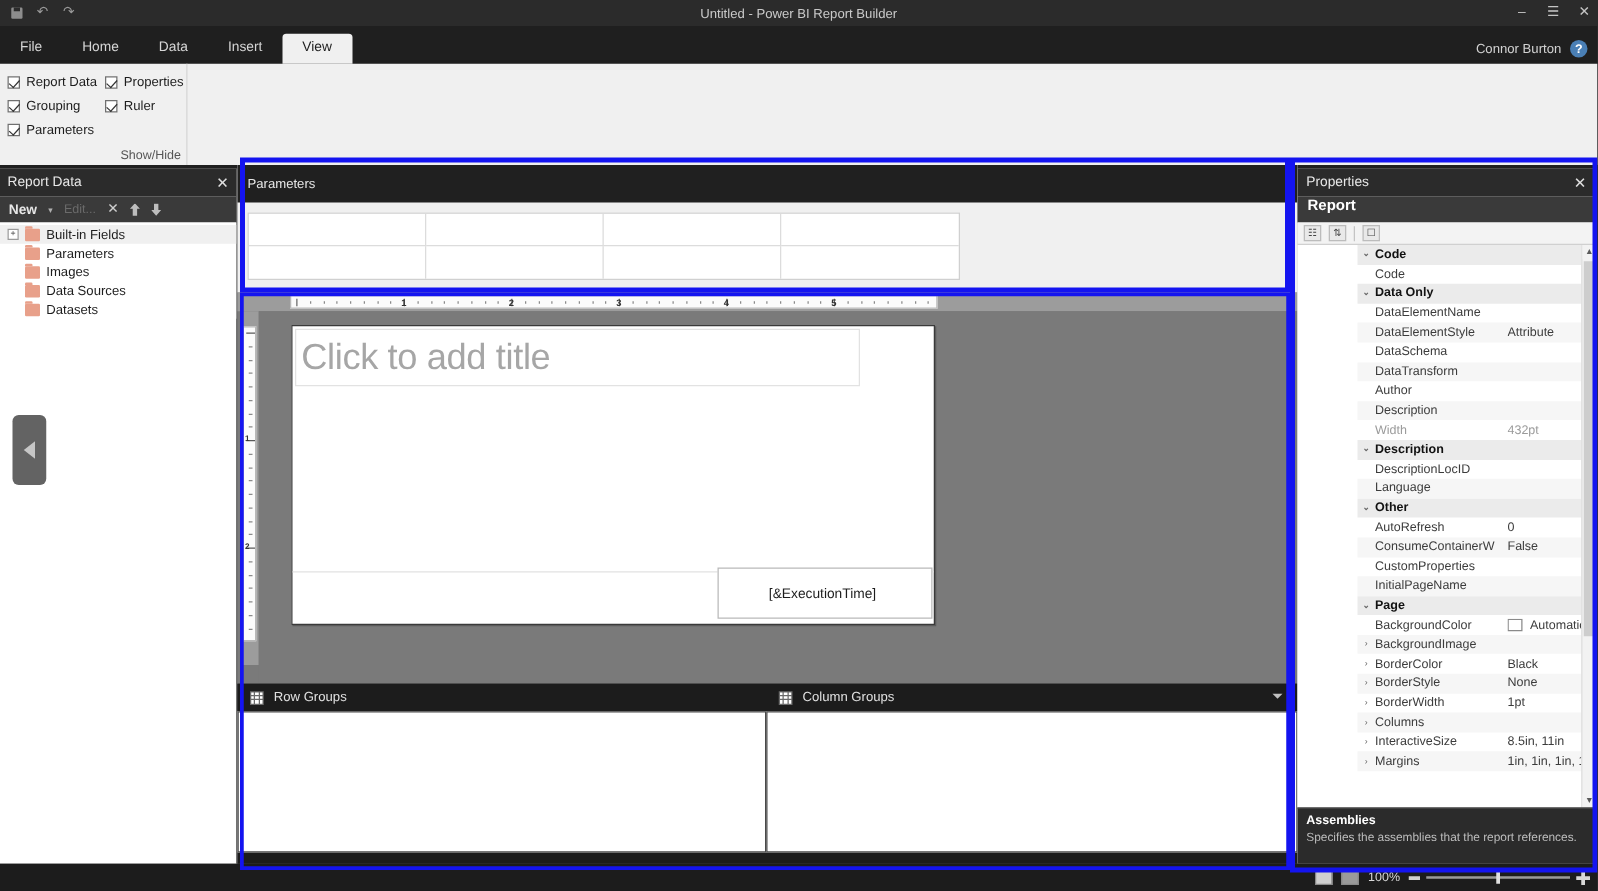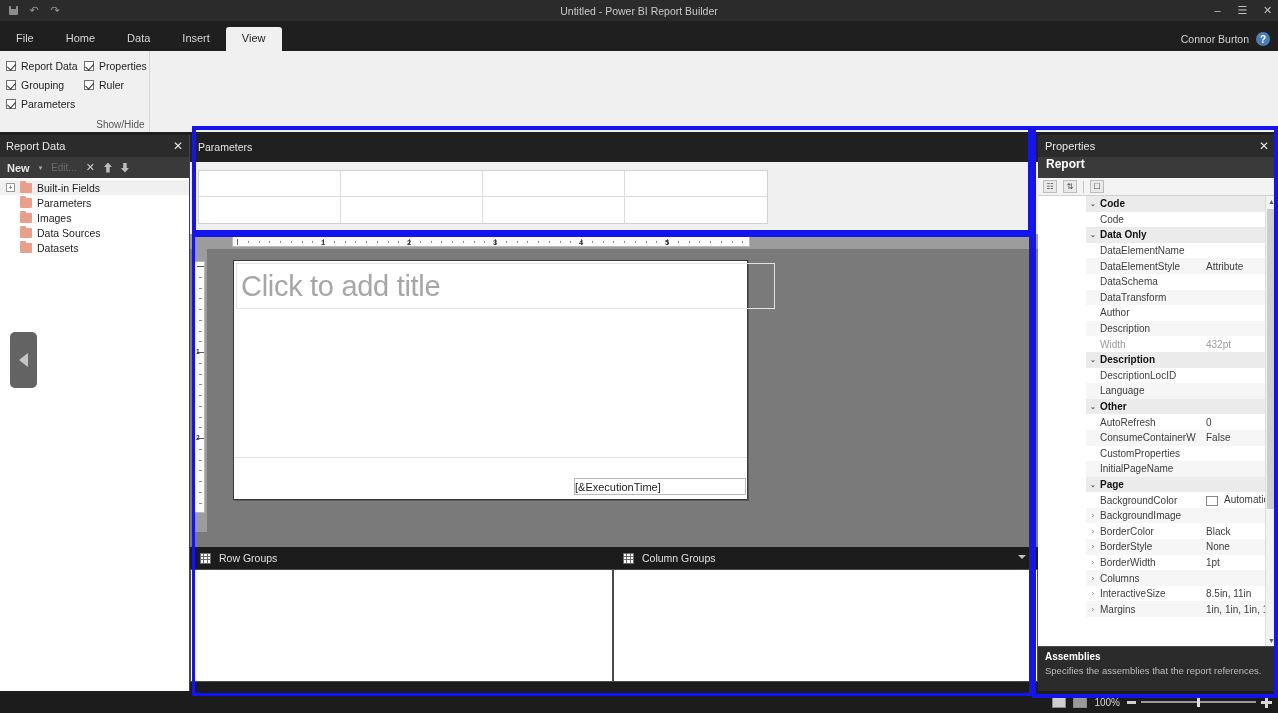--- a/index.html
+++ b/index.html
@@ -227,33 +227,33 @@
   .surface {
     position: absolute; left: 17px; top: 117px; width: 831px; height: 298px;
     background: #7a7a7a;
   }
   .report-body {
     position: absolute; left: 26px; top: 11px; width: 515px; height: 240px;
     background: #fff; border: 1px solid #3a3a3a;
     box-shadow: 1px 1px 0 rgba(0,0,0,0.25);
   }
   .title-box {
-    position: absolute; left: 2px; top: 2px; width: 539px; height: 46px;
+    position: absolute; left: 2px; top: 2px; width: 452px; height: 46px;
     border: 1px solid #e2e2e2;
     display: flex; align-items: center; padding-left: 4px;
   }
   .title-text { font-size: 29px; color: #a6a6a6; font-weight: 300; letter-spacing: -0.3px; }
   .footer-sep {
     position: absolute; left: 0; right: 0; top: 196px; height: 1px;
     background: #e2e2e2;
   }
   .exec-box {
-    position: absolute; right: 1px; bottom: 4px; width: 172px; height: 17px;
+    position: absolute; right: 1px; bottom: 4px; width: 172px; height: 41px;
     border: 1px solid #b9b9b9; background: #fff;
-    display: flex; align-items: center; justify-content: flex-start;
+    display: flex; align-items: center; justify-content: center;
     padding-right: 4px;
   }
   .exec-text { font-size: 11px; color: #1d1d1d; }
 
   
   .groups-pane {
     position: absolute; left: 0; top: 415px; width: 848px; height: 144px;
     background: #1c1c1c;
   }
   .groups-header {

